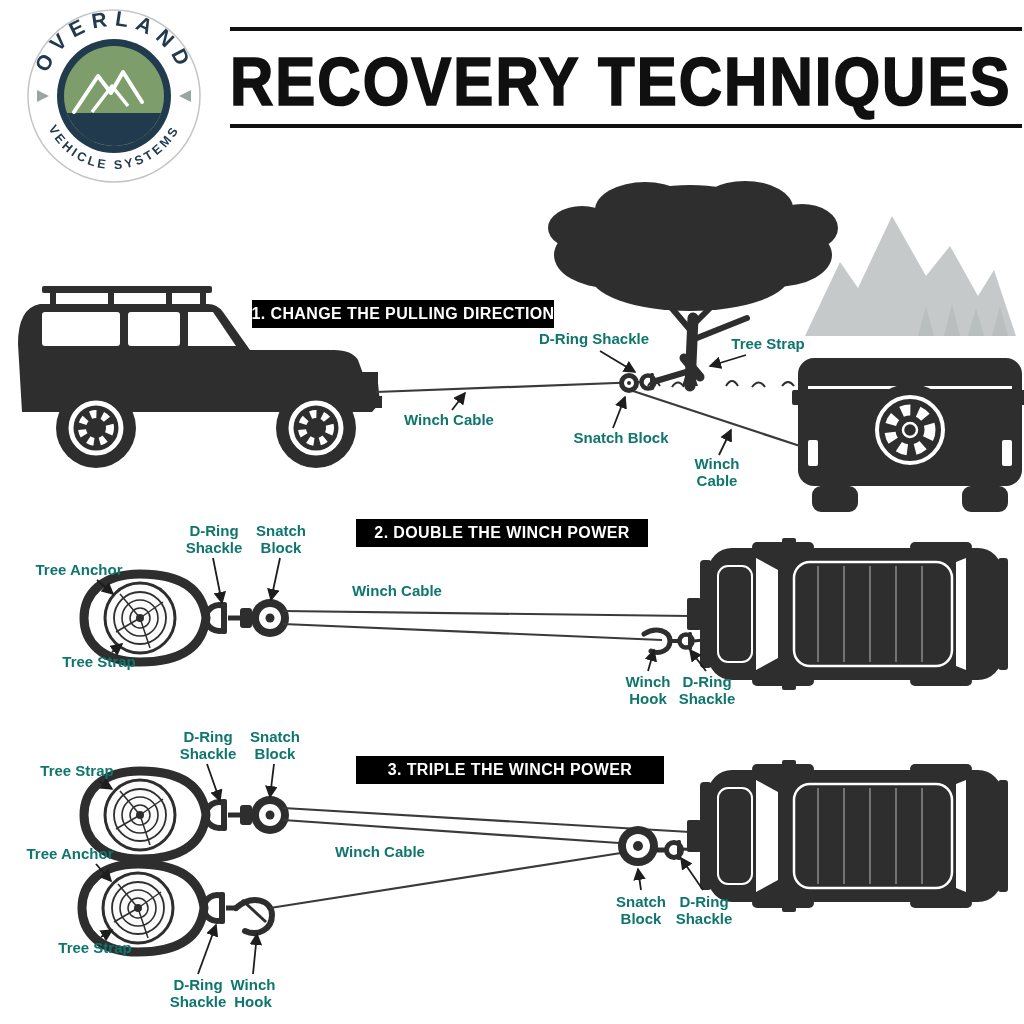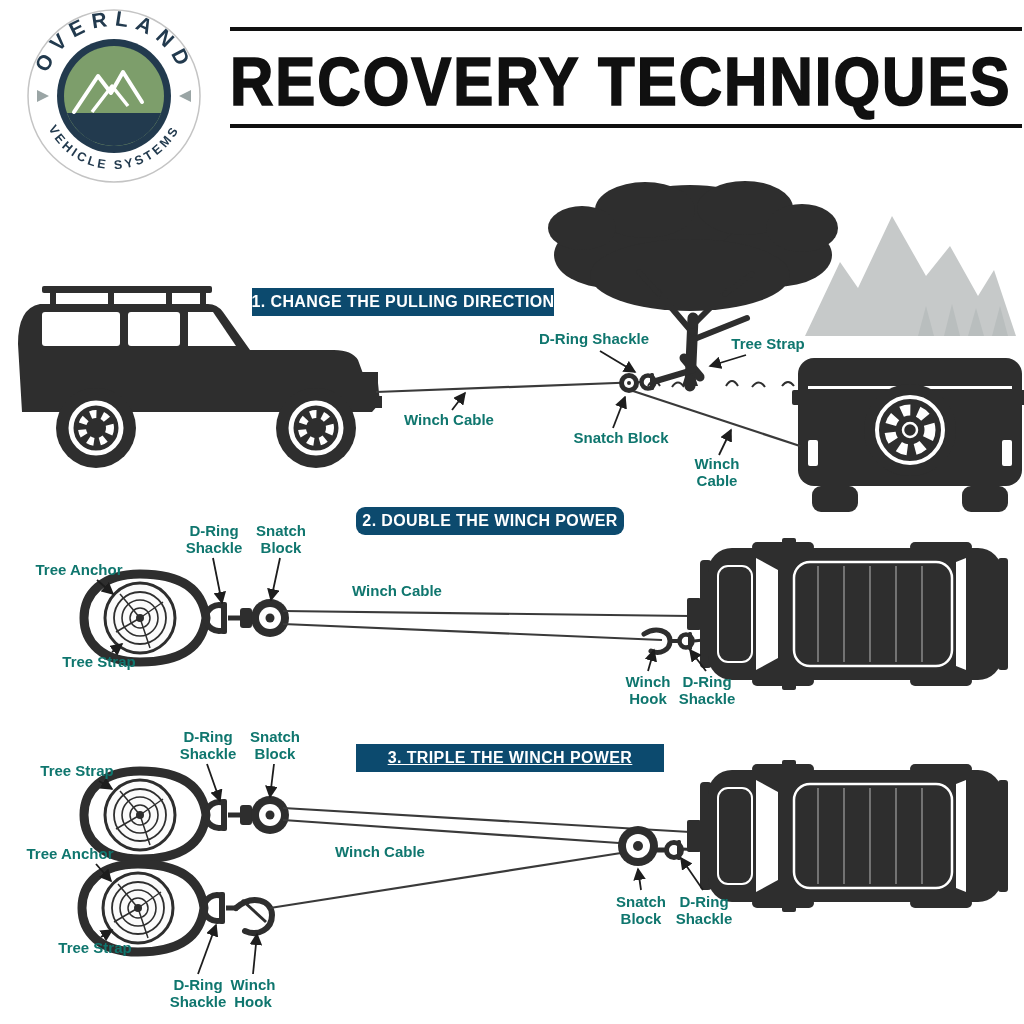--- a/index.html
+++ b/index.html
@@ -6,23 +6,23 @@
   html,body { width:1024px; height:1024px; background:#fff;
     font-family:"Liberation Sans","DejaVu Sans",sans-serif; }
   .stage { position:relative; width:1024px; height:1024px; overflow:hidden; background:#fff; }
   .art { position:absolute; inset:0; z-index:1; }
   .logo { position:absolute; left:24px; top:6px; width:180px; height:180px; z-index:3; }
   .rule { position:absolute; height:4px; background:#101010; z-index:2; }
   .title { position:absolute; left:230px; top:42px; width:794px; z-index:2;
     font-size:60px; font-weight:700; color:#101010; letter-spacing:2px;
     transform:scale(1.0,1.15); transform-origin:left top; white-space:nowrap;
     -webkit-text-stroke:1.5px #101010; }
-  .bar { position:absolute; height:28px; background:#0c4a6e; color:#fff; z-index:2;
+  .bar { position:absolute; height:28px; background:#000000; color:#fff; z-index:2;
     display:flex; align-items:center; justify-content:center;
-    font-size:16px; font-weight:700; letter-spacing:.4px; white-space:nowrap; }
+    font-size:16px; font-weight:700; letter-spacing:.4px; white-space:nowrap;margin-top:12px; }
   .lbl { position:absolute; z-index:2; transform:translateX(-50%);
     font-size:15px; font-weight:700; color:#0f766e; line-height:1.1;
     text-align:center; white-space:pre-line; }
 </style>
 </head>
 <body>
 
 <div class="stage">
 
   <svg class="logo" viewBox="0 0 180 180">
@@ -44,22 +44,22 @@
     <path d="M43,107 A50,50 0 0 0 137,107 Z" fill="#223a4e"></path>
     <path d="M50,106 L74,70 L87,87 L99,66 L118,96" stroke="#ffffff" stroke-width="4" fill="none" stroke-linejoin="round" stroke-linecap="round"></path>
     <path d="M68,106 L88,80 L104,100" stroke="#ffffff" stroke-width="3.5" fill="none" stroke-linejoin="round"></path>
   </svg>
 
   <div class="rule" style="left:230px; top:27px; width:792px;"></div>
   <div class="title">RECOVERY TECHNIQUES</div>
   <div class="rule" style="left:230px; top:124px; width:792px;"></div>
 
   <div class="bar" style="left:252px; top:288px; width:302px;">1. CHANGE THE PULLING DIRECTION</div>
-  <div class="bar" style="left:356px; top:507px; width:268px;border-radius:9px;">2. DOUBLE THE WINCH POWER</div>
-  <div class="bar" style="left:356px; top:744px; width:308px;text-decoration:underline;">3. TRIPLE THE WINCH POWER</div>
+  <div class="bar" style="left:356px; top:507px; width:292px;">2. DOUBLE THE WINCH POWER</div>
+  <div class="bar" style="left:356px; top:744px; width:308px;">3. TRIPLE THE WINCH POWER</div>
 
   <svg class="art" viewBox="0 0 1024 1024">
     <defs>
       <marker id="arrowhead" viewBox="0 0 8 8" refX="7" refY="4" markerWidth="7" markerHeight="7" orient="auto">
         <path d="M0,0 L8,4 L0,8 Z" fill="#1d1d1d"></path>
       </marker>
 
       <g id="log-strap">
         <path d="M128,50 C124,16 96,6 62,6 C24,6 6,26 6,50 C6,74 24,94 62,94 C96,94 124,84 128,50 Z" fill="none" stroke="#2e2e2e" stroke-width="9"></path>
         <circle cx="62" cy="50" r="35" fill="#fbfbfb" stroke="#2e2e2e" stroke-width="3"></circle>

